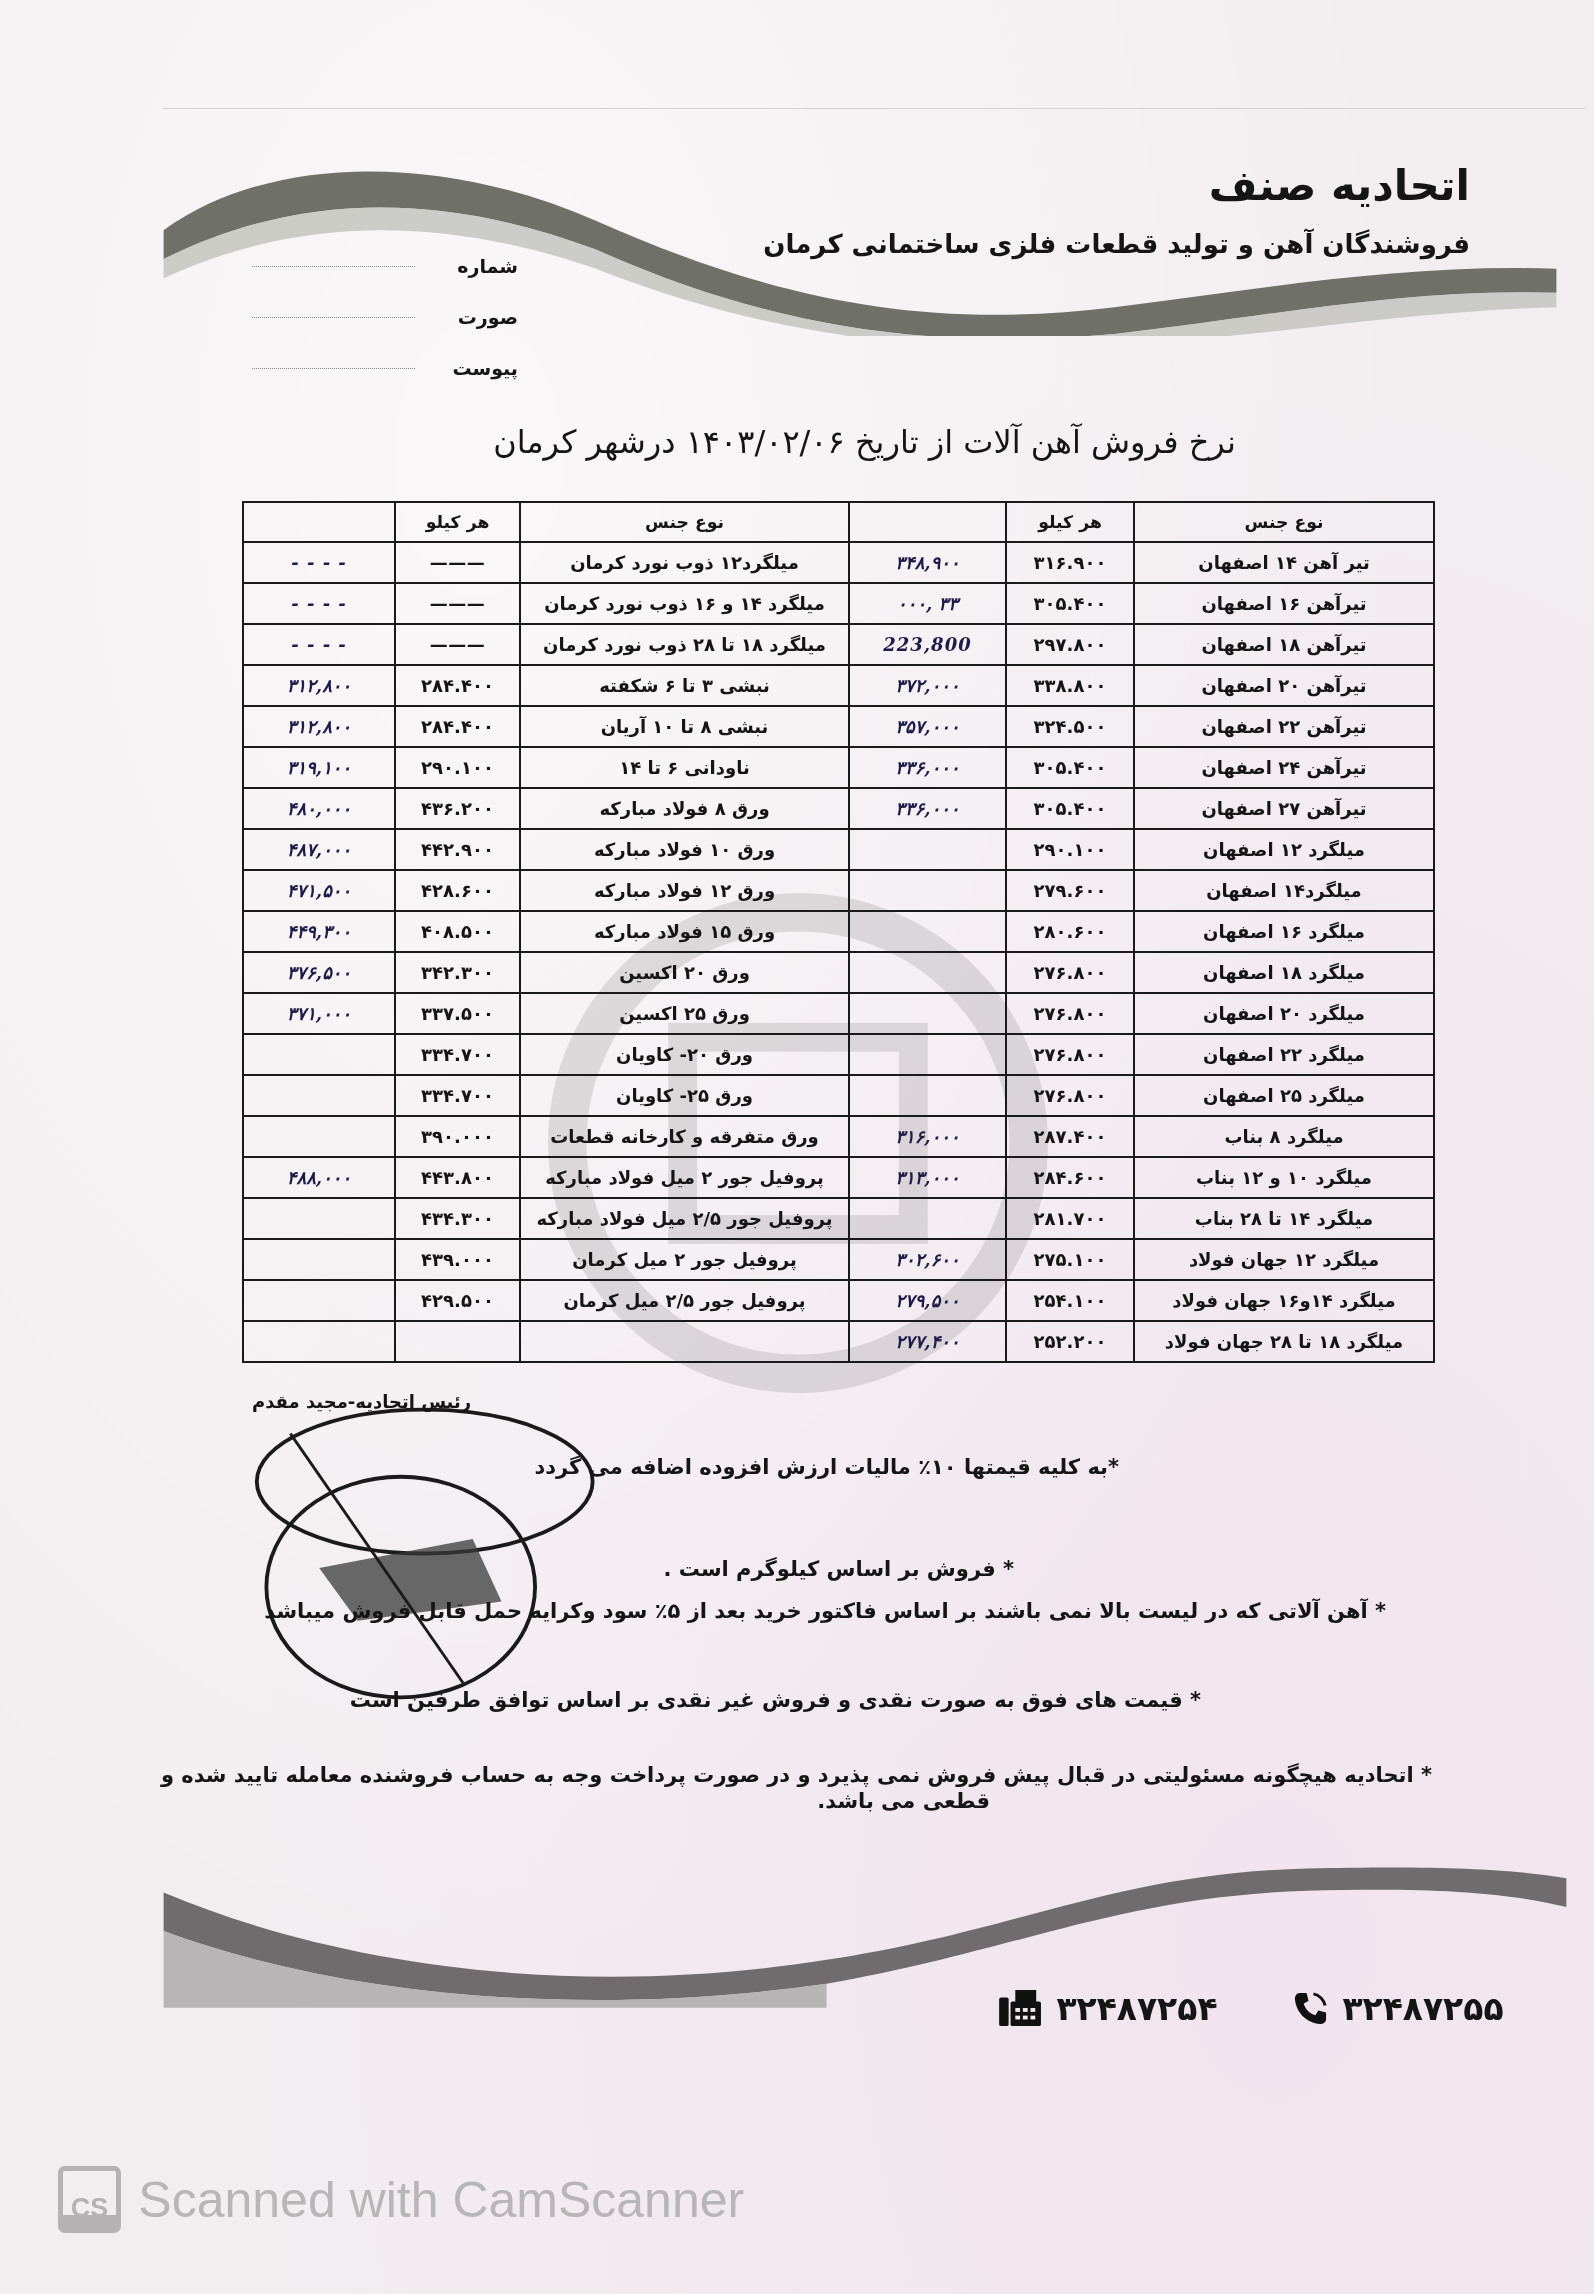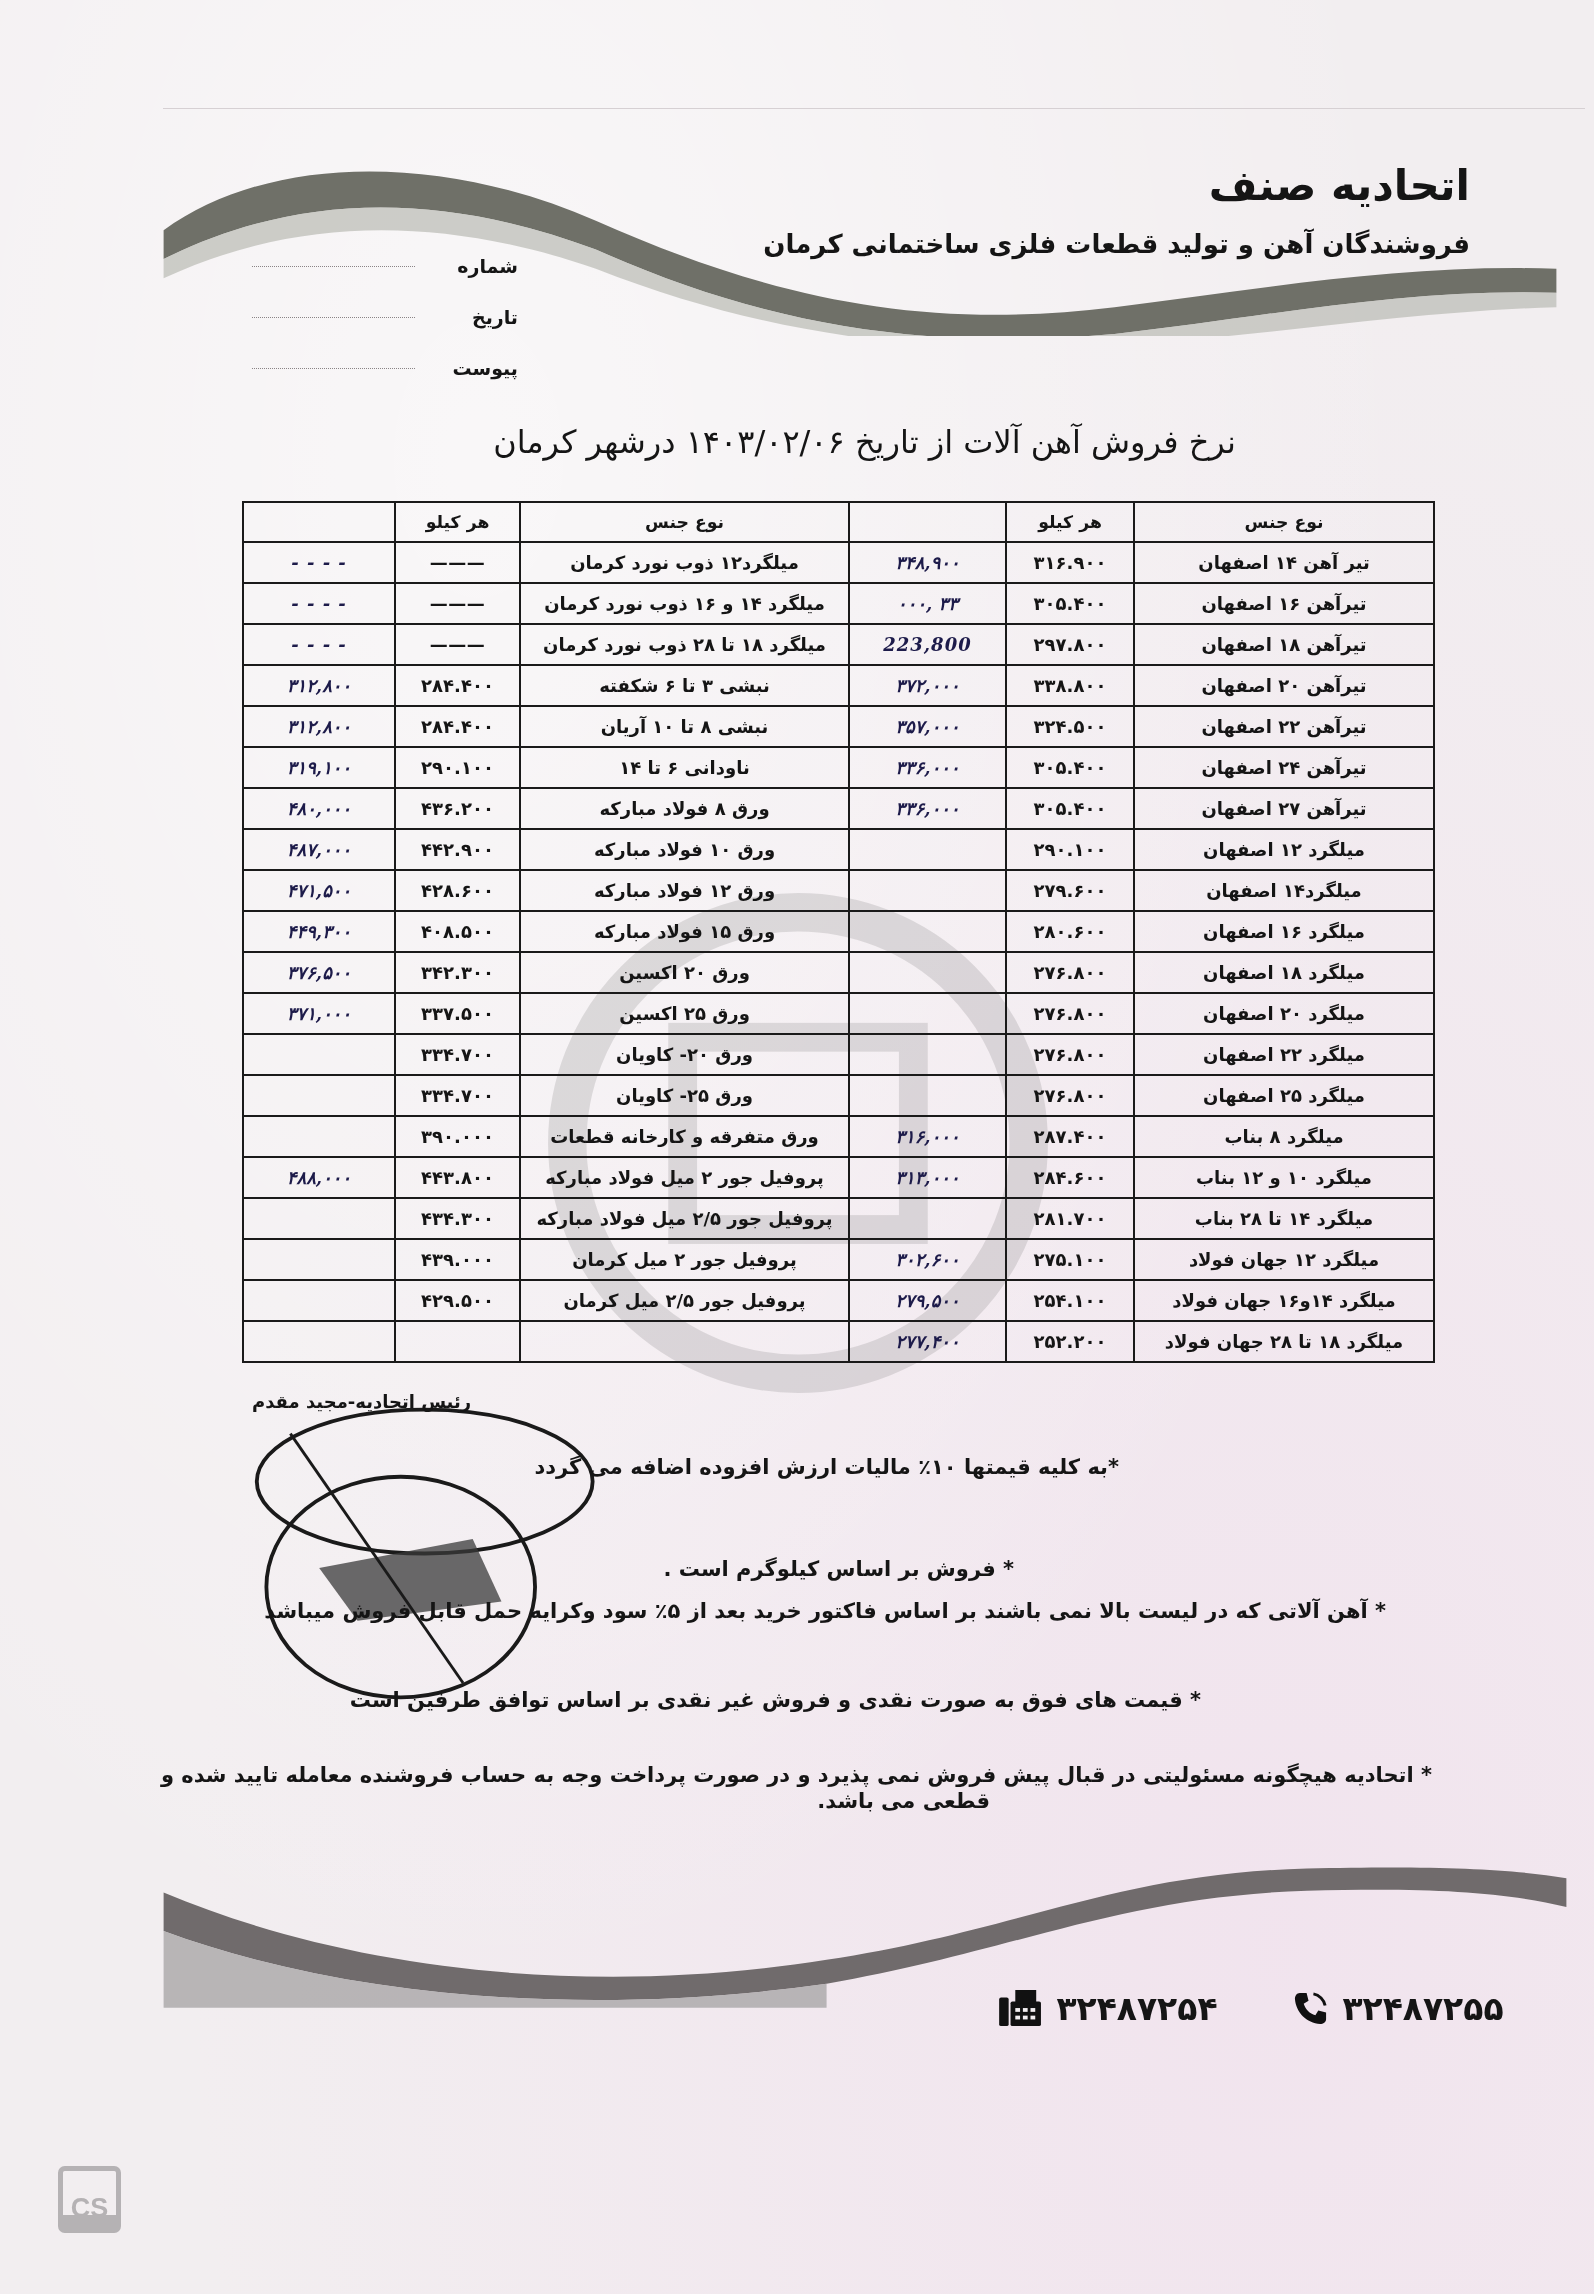--- a/index.html
+++ b/index.html
@@ -80,21 +80,21 @@
 </svg>
 
 <div class="org-title">اتحادیه صنف</div>
 <div class="org-sub">فروشندگان آهن و تولید قطعات فلزی ساختمانی کرمان</div>
 
 <div class="meta-field" style="top:255px;">
   <span class="lbl">شماره</span>
   <span class="dots"></span>
 </div>
 <div class="meta-field" style="top:306px;">
-  <span class="lbl">تاریخ</span>
+  <span class="lbl">صورت</span>
   <span class="dots"></span>
 </div>
 <div class="meta-field" style="top:357px;">
   <span class="lbl">پیوست</span>
   <span class="dots"></span>
 </div>
 
 <div class="doc-title">نرخ فروش آهن آلات از تاریخ ۱۴۰۳/۰۲/۰۶ درشهر کرمان</div>
 
 <svg class="watermark" width="596" height="500" viewBox="0 0 620 520">
@@ -324,14 +324,15 @@
 <div class="footer-contact" style="left:1292px;">
   <svg width="37" height="37" viewBox="0 0 38 38">
     <path d="M8,3 L15,3 L17,11 L12,14 C14,20 18,24 24,26 L27,21 L35,23 L35,30 C35,33 32,35 29,35 C15,34 4,23 3,9 C3,6 5,3 8,3 Z" fill="#111"></path>
     <path d="M22,4 C28,5 33,10 34,16" stroke="#111" stroke-width="3" fill="none"></path>
   </svg>
   <span>۳۲۴۸۷۲۵۵</span>
 </div>
 
 <div class="cs-badge">
   <div class="cs-logo">CS</div>
+  <div class="cs-text">Scanned with CamScanner</div>
 </div>
 
 
 </body></html>

